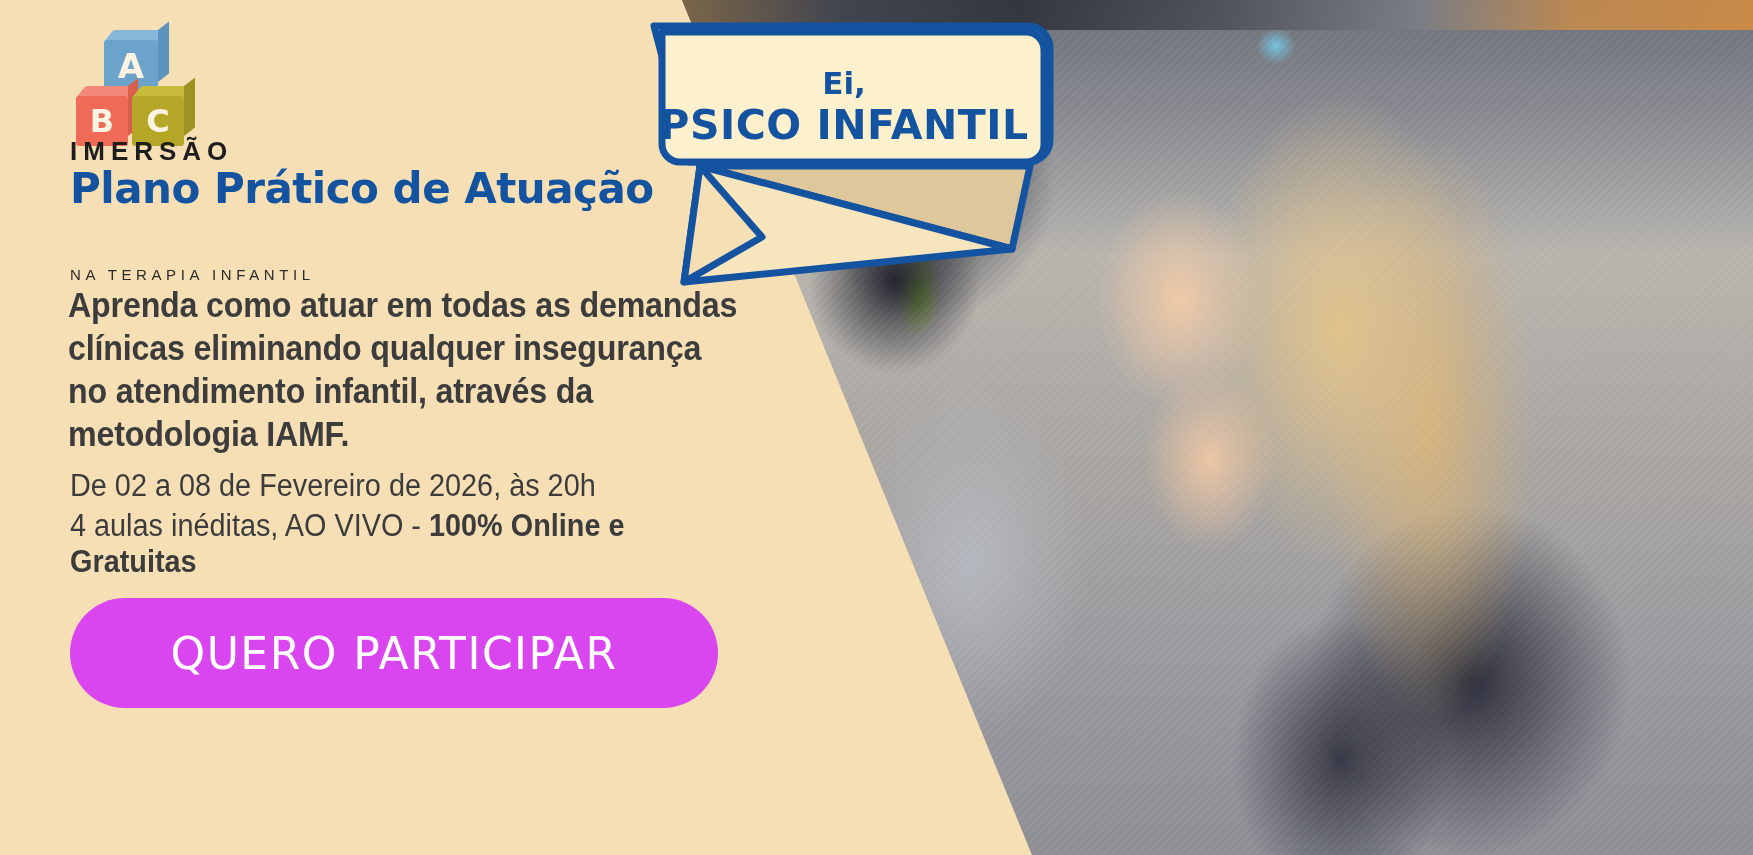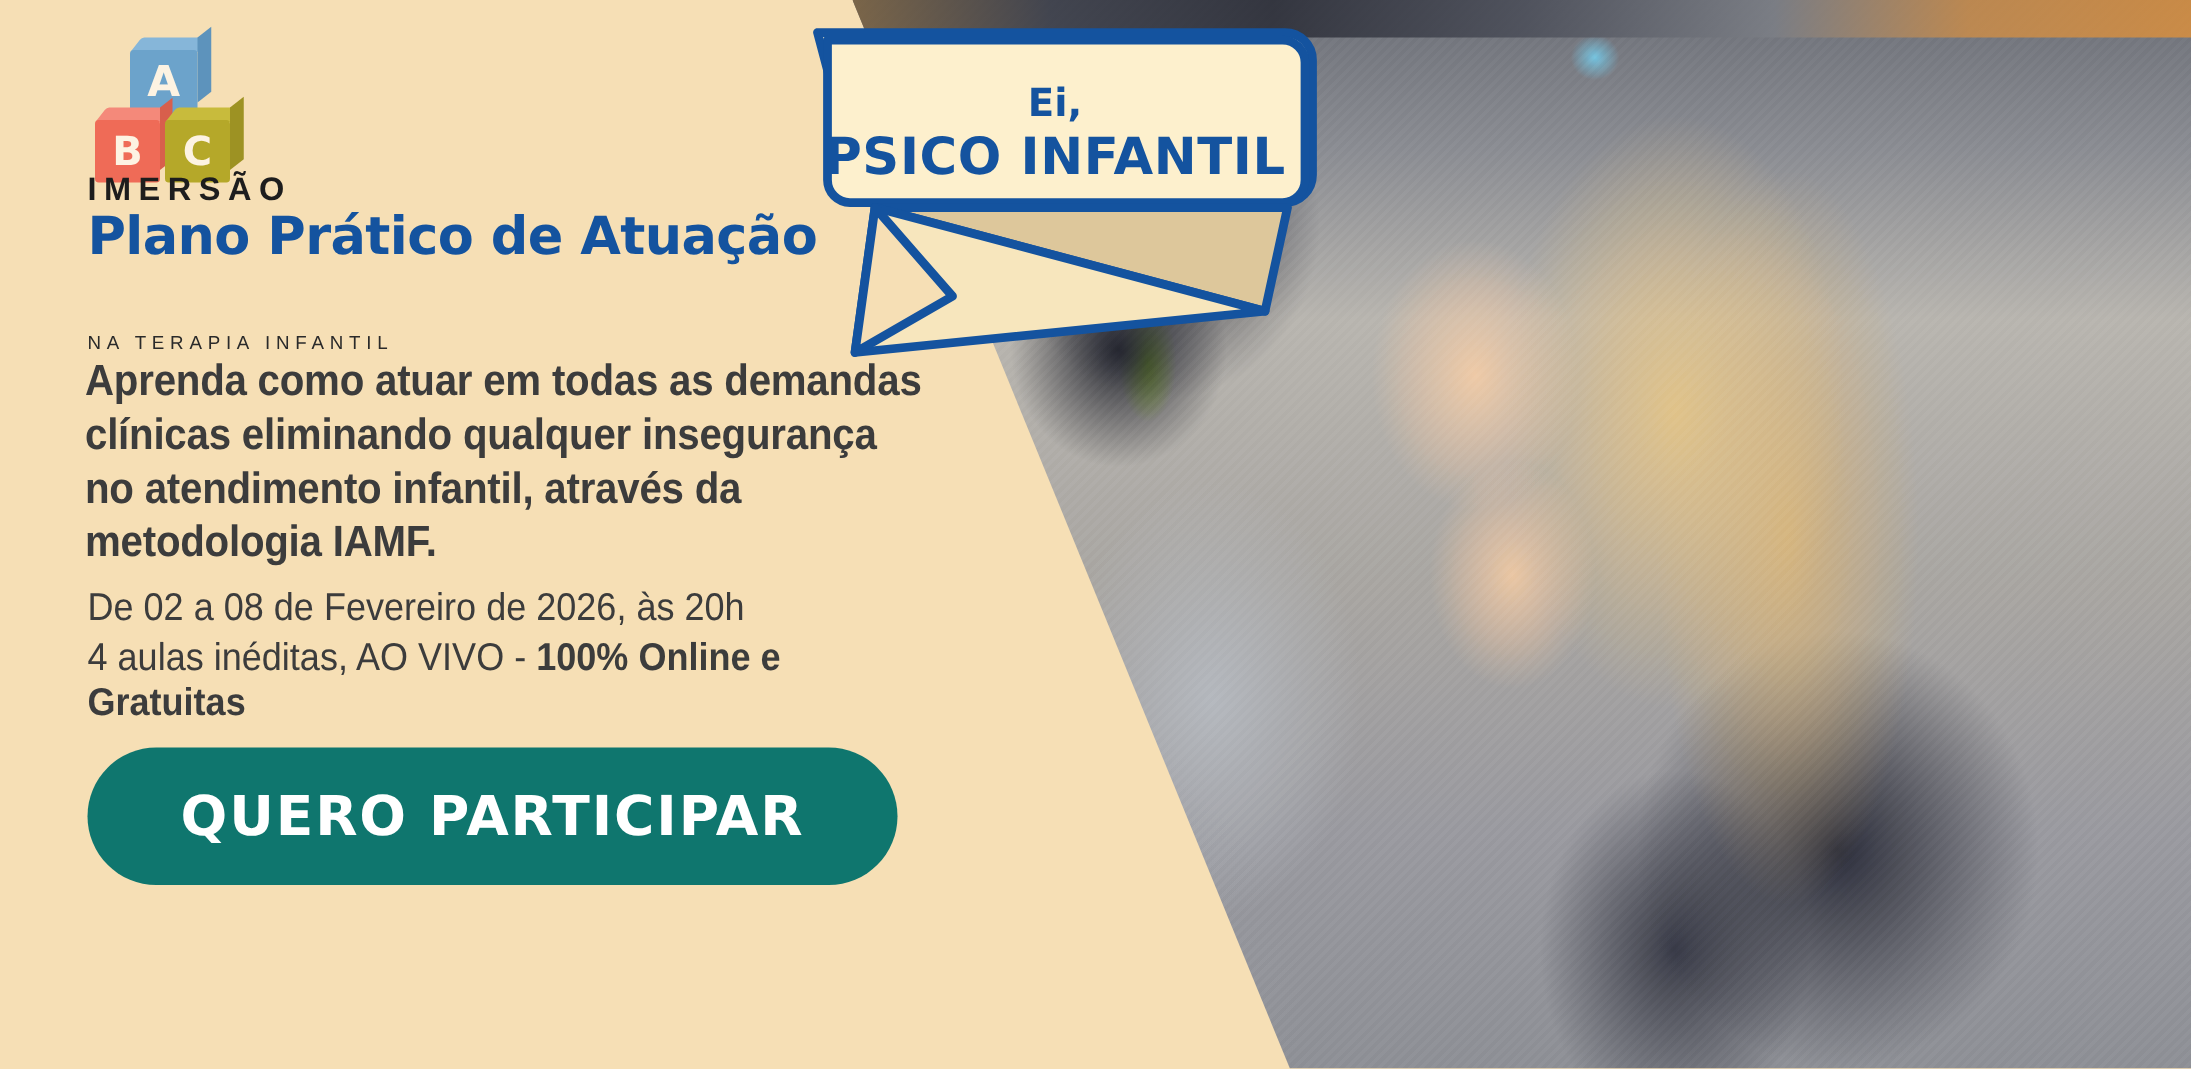--- a/index.html
+++ b/index.html
@@ -145,25 +145,25 @@
     position:absolute; left:70px; top:508px;
     font-family:"Liberation Sans Narrow","Liberation Sans", sans-serif;
     font-size:31px; color:#3c3c3c; font-weight:400;
     transform:scaleX(.93); transform-origin:left top;
   }
   .detail-2 b { font-weight:bold; }
 
   .cta {
     position:absolute; left:70px; top:598px;
     width:648px; height:110px;
-    background:#0f766e;
+    background:#d946ef;
     border:none; border-radius:56px;
     color:#ffffff;
     font-family:"DejaVu Sans", sans-serif;
-    font-size:44px; font-weight:bold; letter-spacing:1.5px;
+    font-size:44px; font-weight:normal; letter-spacing:1.5px;
     display:flex; align-items:center; justify-content:center;
     cursor:pointer;
   }
 
   
   .bubble-layer { position:absolute; top:0; left:0; width:1753px; height:855px; pointer-events:none; }
   .bubble-layer svg { position:absolute; top:0; left:0; }
   .bubble-text {
     position:absolute;
     left:646px; top:44px;

